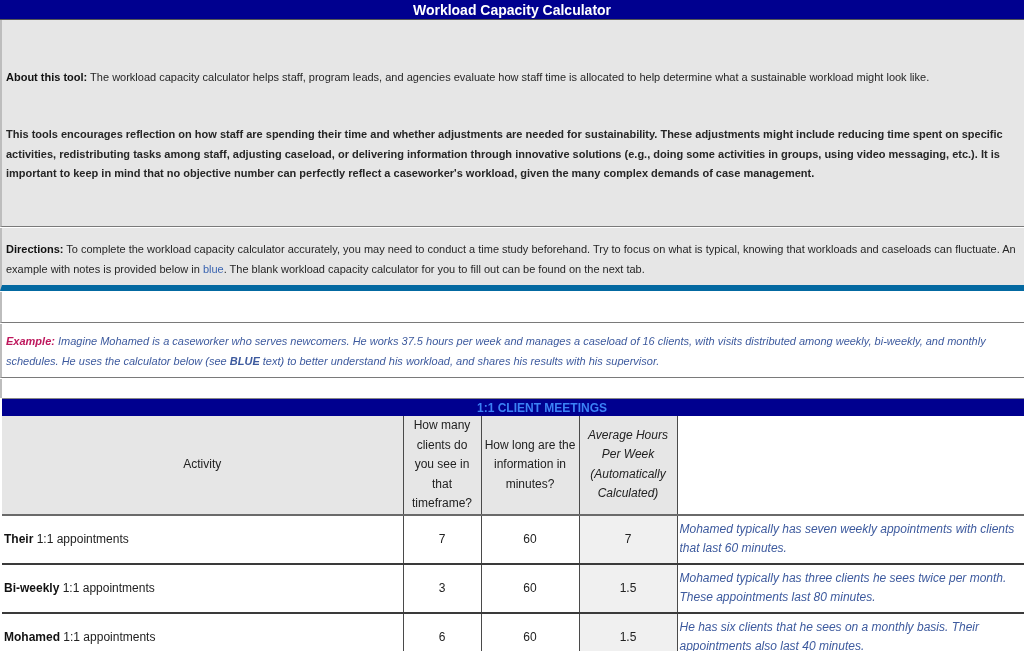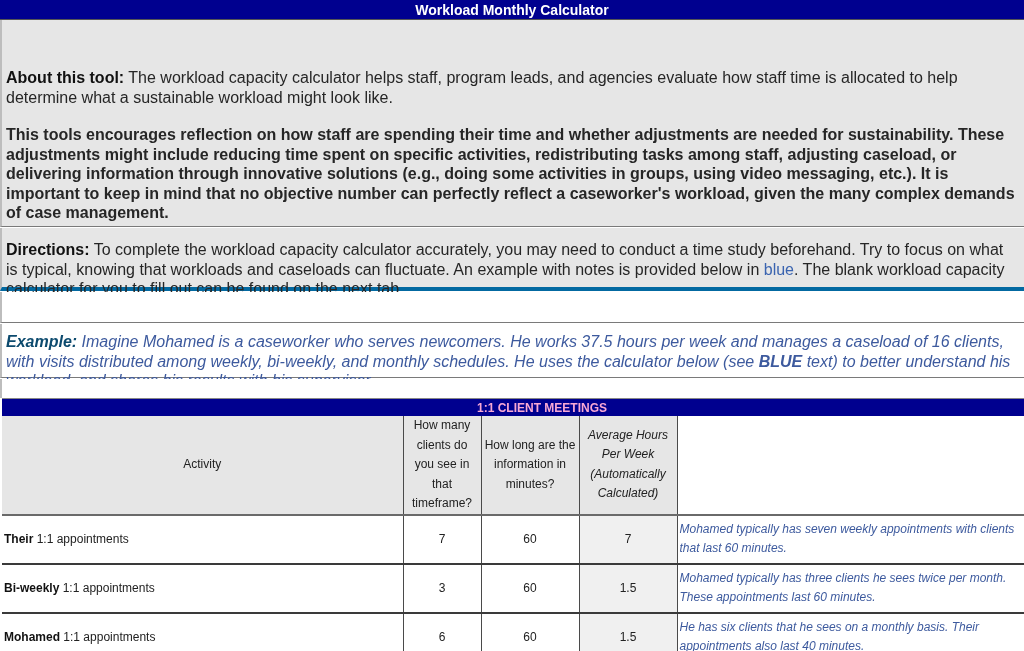--- a/index.html
+++ b/index.html
@@ -10,42 +10,42 @@
       position: absolute; left: 0; top: 0; width: 1024px; height: 20px;
       background: #00008f; color: #fff; font-weight: bold; font-size: 14px;
       text-align: center; line-height: 20px; border-bottom: 1px solid #555;
     }
 
     .gray-block {
       position: absolute; left: 0; width: 1024px; background: #e6e6e6;
       border-left: 2px solid #bdbdbd;
     }
     .about-block { top: 20px; height: 207px; border-bottom: 1px solid #7a7a7a; }
-    .directions-block { top: 228px; height: 63px; border-bottom: 4px solid #0369a1; }
+    .directions-block { top: 228px; height: 63px; border-bottom: 6px solid #0369a1; }
 
-    .para { position: absolute; left: 4px; right: 8px; font-size: 16px; line-height: 19.5px; color: #262626; }
+    .para { position: absolute; left: 4px; right: 8px; font-size: 11px; line-height: 19.5px; color: #262626; }
     .about-p1 { top: 48px; }
     .about-p2 { top: 105px; font-weight: bold; }
     .dir-p { top: 12px; }
     .lbl { font-weight: bold; color: #111; }
     .blue-word { color: #3a64b0; }
 
     .white-row {
       position: absolute; left: 0; width: 1024px; background: #fff;
       border-left: 2px solid #bdbdbd;
     }
     .spacer-1 { top: 292px; height: 31px; border-bottom: 1px solid #7a7a7a; }
     .example-block { top: 324px; height: 54px; border-bottom: 1px solid #7a7a7a; }
     .example-p { top: 8px; font-style: italic; color: #3d5a9e; }
-    .example-p .lbl { color: #0c4a6e; }
+    .example-p .lbl { color: #be185d; }
     .spacer-2 { top: 379px; height: 19px; }
 
     .section-header {
       position: absolute; left: 2px; top: 398px; width: 1022px; height: 18px;
-      background: #00008f; color: #f9a8d4; font-weight: bold; font-size: 12px;
+      background: #00008f; color: #3b82f6; font-weight: bold; font-size: 12px;
       line-height: 18px; border-top: 1px solid #888;
     }
     .section-header span { position: absolute; left: 403px; width: 274px; text-align: center; }
 
     table.calc {
       position: absolute; left: 2px; top: 416px; border-collapse: collapse;
       width: 1022px; table-layout: fixed;
     }
     table.calc td, table.calc th { font-weight: normal; font-size: 12px; vertical-align: middle; }
     col.c-activity { width: 401px; }
@@ -67,21 +67,21 @@
     .data-row td.note { text-align: left; font-style: italic; color: #3d5a9e; line-height: 19.5px; padding: 4px 2px; border-right: none; border-left: 1px solid #888; }
     .data-row td.act b { font-weight: bold; color: #111; }
 
     .total-row { height: 20px; }
     .total-row td { background: #b5b5b5; font-weight: bold; text-align: center; border-right: 1px solid #555; color: #1a1a1a; }
     .total-row td.total-notes { background: #fff; border-right: none; }
   </style>
 </head>
 <body>
 
-<div class="title-bar">Workload Monthly Calculator</div>
+<div class="title-bar">Workload Capacity Calculator</div>
 
 <div class="gray-block about-block">
   <p class="para about-p1"><span class="lbl">About this tool:</span><span> The workload capacity calculator helps staff, program leads, and agencies evaluate how staff time is allocated to help determine what a sustainable workload might look like.</span></p>
   <p class="para about-p2">This tools encourages reflection on how staff are spending their time and whether adjustments are needed for sustainability. These adjustments might include reducing time spent on specific activities, redistributing tasks among staff, adjusting caseload, or delivering information through innovative solutions (e.g., doing some activities in groups, using video messaging, etc.). It is important to keep in mind that no objective number can perfectly reflect a caseworker's workload, given the many complex demands of case management.</p>
 </div>
 
 <div class="gray-block directions-block">
   <p class="para dir-p"><span class="lbl">Directions:</span><span> To complete the workload capacity calculator accurately, you may need to conduct a time study beforehand. Try to focus on what is typical, knowing that workloads and caseloads can fluctuate. An example with notes is provided below in </span><span class="blue-word">blue</span><span>. The blank workload capacity calculator for you to fill out can be found on the next tab.</span></p>
 </div>
 
@@ -118,21 +118,21 @@
     <td>7</td>
     <td>60</td>
     <td class="hours">7</td>
     <td class="note">Mohamed typically has seven weekly appointments with clients that last 60 minutes.</td>
   </tr>
   <tr class="data-row">
     <td class="act"><b>Bi-weekly</b><span> 1:1 appointments</span></td>
     <td>3</td>
     <td>60</td>
     <td class="hours">1.5</td>
-    <td class="note">Mohamed typically has three clients he sees twice per month. These appointments last 60 minutes.</td>
+    <td class="note">Mohamed typically has three clients he sees twice per month. These appointments last 80 minutes.</td>
   </tr>
   <tr class="data-row">
     <td class="act"><b>Mohamed</b><span> 1:1 appointments</span></td>
     <td>6</td>
     <td>60</td>
     <td class="hours">1.5</td>
     <td class="note">He has six clients that he sees on a monthly basis. Their appointments also last 40 minutes.</td>
   </tr>
   <tr class="total-row">
     <td colspan="3">Average Number of 1:1 client hours per week</td>

